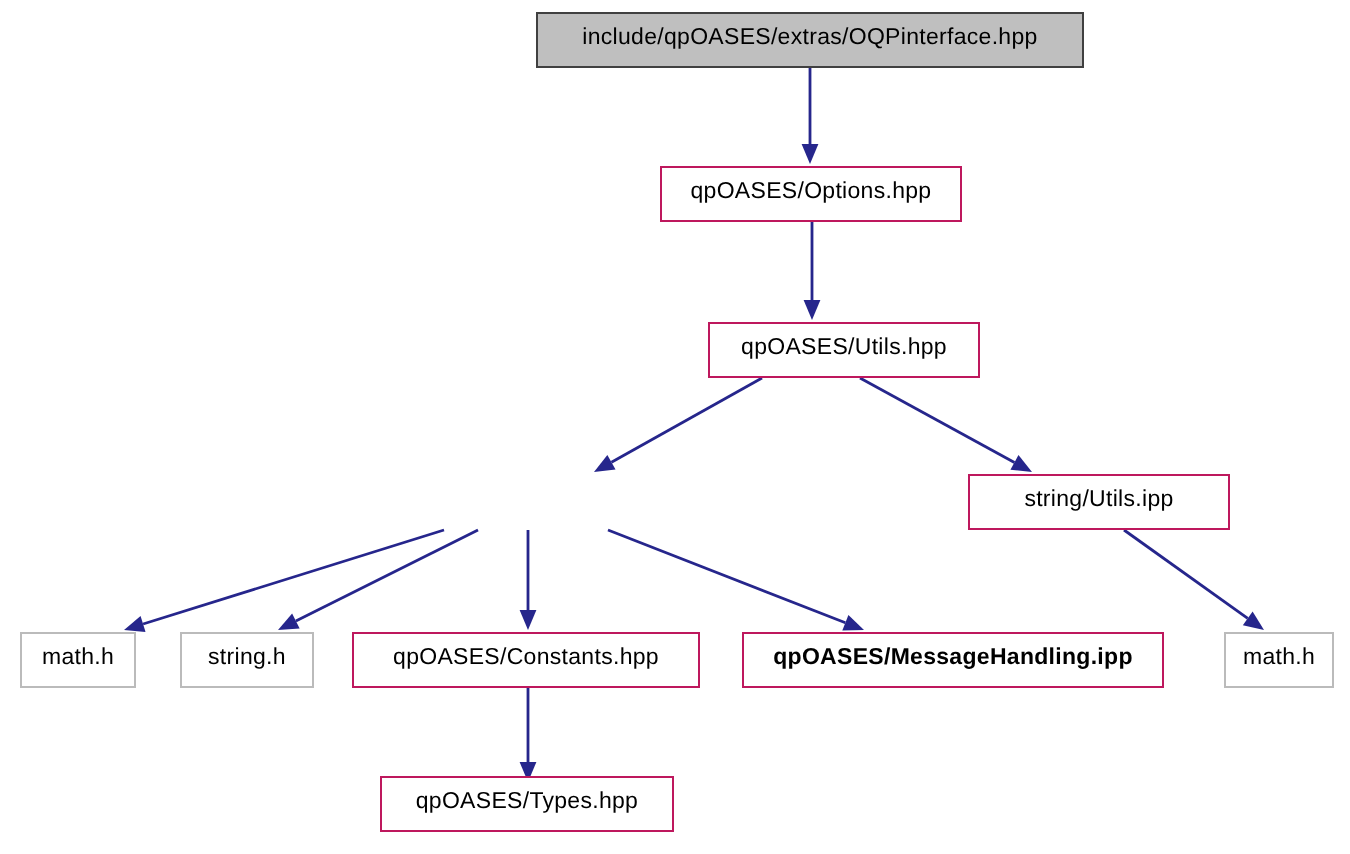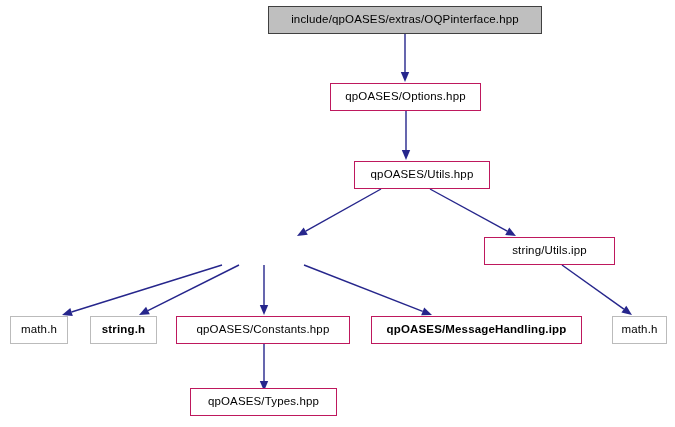--- a/index.html
+++ b/index.html
@@ -86,21 +86,21 @@
     </div>
     <div class="node" style="left: 354px; top: 161px; width: 136px; height: 28px;">
       <span class="node-label">qpOASES/Utils.hpp</span>
     </div>
     <div class="node" style="left: 484px; top: 237px; width: 131px; height: 28px;">
       <span class="node-label">string/Utils.ipp</span>
     </div>
     <div class="node system" style="left: 10px; top: 316px; width: 58px; height: 28px;">
       <span class="node-label">math.h</span>
     </div>
-    <div class="node system" style="left: 90px; top: 316px; width: 67px; height: 28px; font-weight: bold;">
+    <div class="node system" style="left: 90px; top: 316px; width: 67px; height: 28px;">
       <span class="node-label">string.h</span>
     </div>
     <div class="node" style="left: 176px; top: 316px; width: 174px; height: 28px;">
       <span class="node-label">qpOASES/Constants.hpp</span>
     </div>
     <div class="node" style="left: 371px; top: 316px; width: 211px; height: 28px; font-weight: bold;">
       <span class="node-label">qpOASES/MessageHandling.ipp</span>
     </div>
     <div class="node system" style="left: 612px; top: 316px; width: 55px; height: 28px;">
       <span class="node-label">math.h</span>

